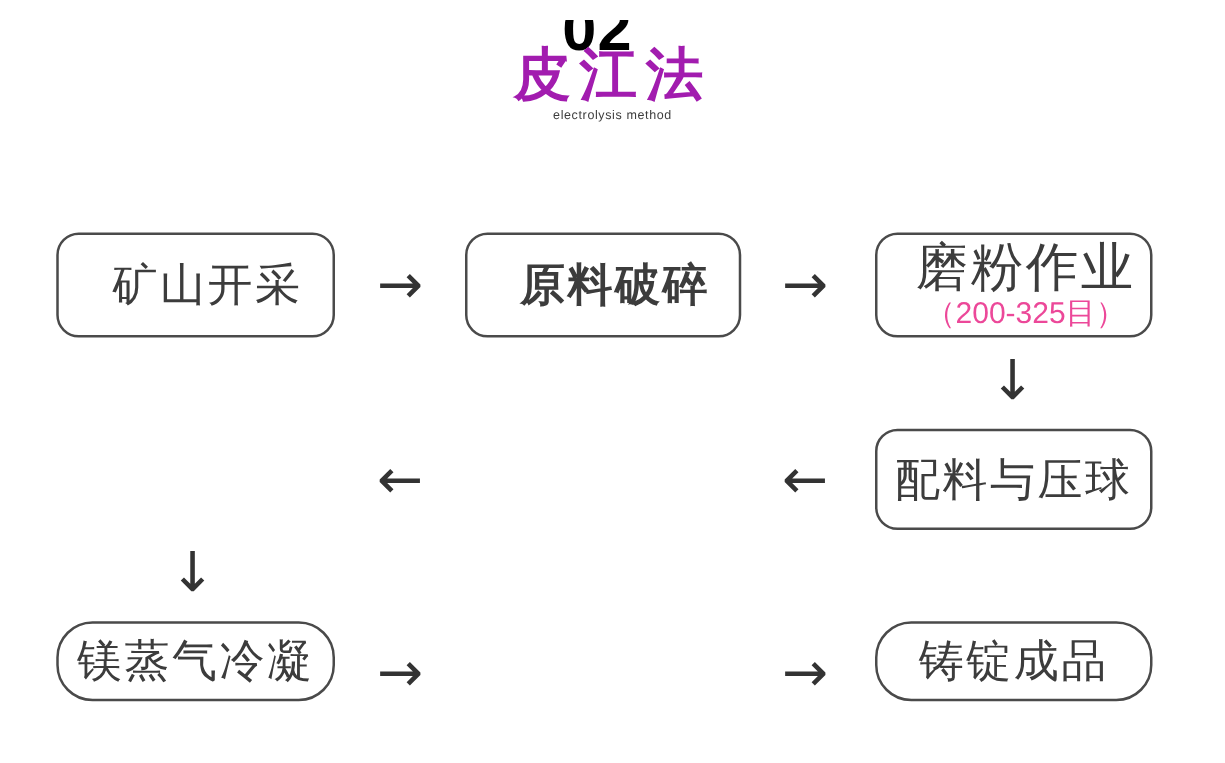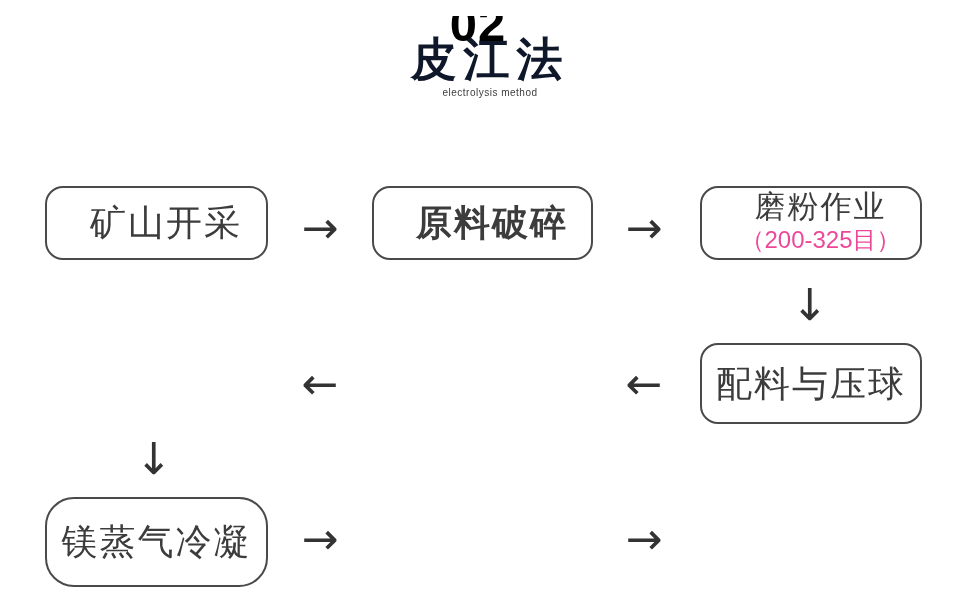--- a/index.html
+++ b/index.html
@@ -29,21 +29,21 @@
   }
   .header-title {
     position: absolute;
     top: 34px;
     left: 0;
     width: 100%;
     text-align: center;
     font-size: 46px;
     line-height: 1.1;
     font-weight: 900;
-    color: #0f172a;
+    color: #a21caf;
     letter-spacing: 7px;
     z-index: 2;
   }
   .header-subtitle {
     position: absolute;
     top: 87px;
     left: 0;
     width: 100%;
     text-align: center;
     font-size: 10px;
@@ -70,25 +70,25 @@
     line-height: 1.15;
     letter-spacing: 2px;
     white-space: nowrap;
   }
   .node .sublabel {
     font-size: 24px;
     line-height: 1.2;
     letter-spacing: 0px;
     color: #ec4899;
   }
-  .node.two-line .label { font-size: 31px; line-height: 1.1; font-family: Liberation Mono, monospace; }
+  .node.two-line .label { font-size: 42px; line-height: 1.1; }
 
-  .r1 { top: 186px; height: 74px; padding-left: 19px; }
+  .r1 { top: 186px; height: 84px; padding-left: 19px; }
   .r2 { top: 343px; height: 81px; }
-  .r3 { top: 497px; height: 90px; border-radius: 29px; }
+  .r3 { top: 497px; height: 64px; border-radius: 29px; }
   .c1 { left: 45px;  width: 223px; }
   .c2 { left: 372px; width: 221px; font-weight: bold; }
   .c3 { left: 700px; width: 222px; }
 
   
   .arrow {
     position: absolute;
     color: #333333;
     font-size: 44px;
     line-height: 1;
@@ -127,14 +127,17 @@
     <span class="label">配料与压球</span>
   </div>
 
   <div class="arrow" style="left:154px; top:459px;">↓</div>
 
   <div class="node r3 c1">
     <span class="label">镁蒸气冷凝</span>
   </div>
   <div class="arrow" style="left:320px; top:539px;">→</div>
   <div class="arrow" style="left:644px; top:539px;">→</div>
+  <div class="node r3 c3">
+    <span class="label">铸锭成品</span>
+  </div>
 
 </div>
 
 </body></html>

